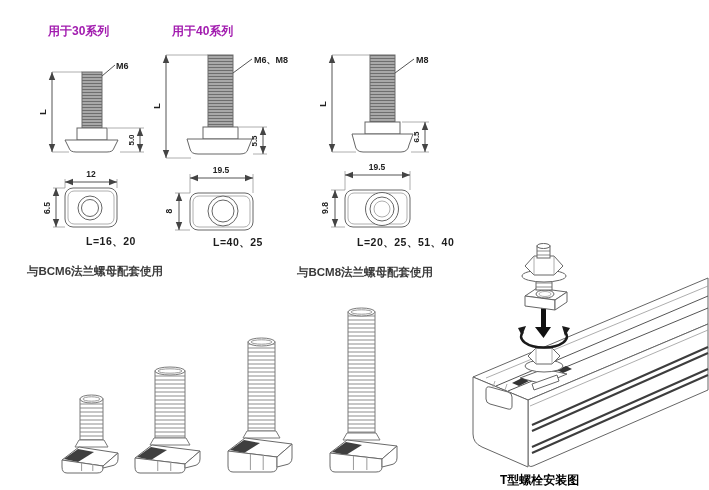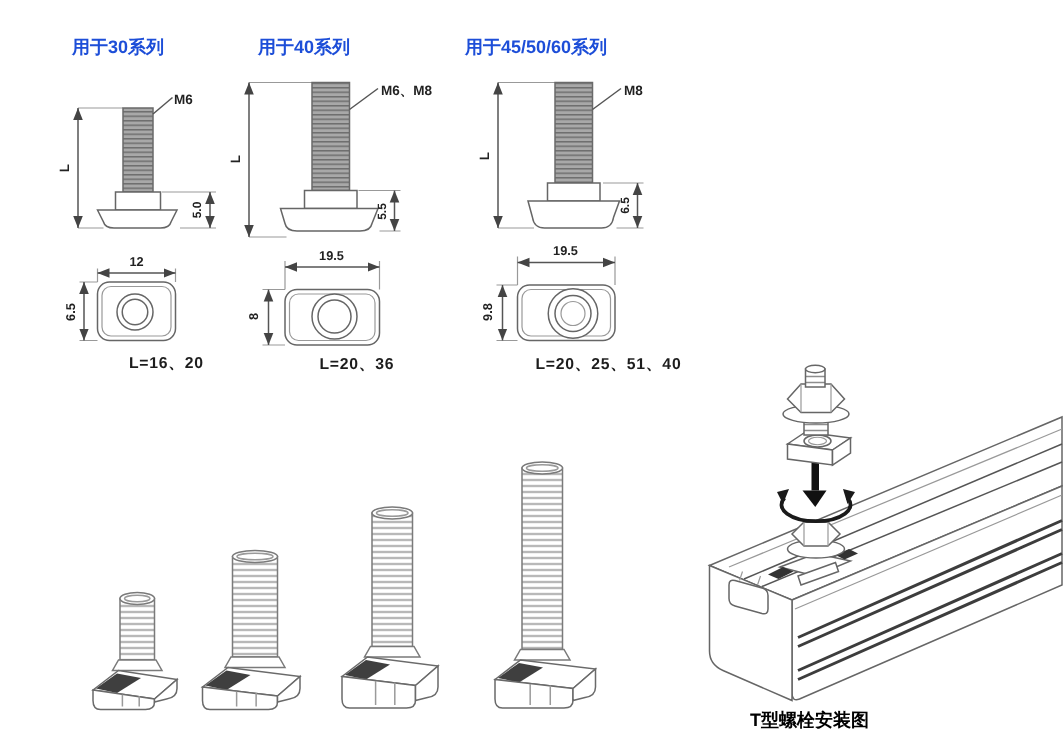--- a/index.html
+++ b/index.html
@@ -1,20 +1,20 @@
 <!DOCTYPE html>
 <html><head>
 <meta charset="utf-8">
 <style>
   html,body{margin:0;padding:0;background:#fff;}
   .canvas{position:relative;width:709px;height:490px;background:#ffffff;overflow:hidden;
           font-family:"Liberation Sans",sans-serif;}
   .canvas svg{position:absolute;overflow:visible;}
   svg text{font-family:"Liberation Sans",sans-serif;fill:#222;}
-  .fig-title{position:absolute;font-size:12px;font-weight:700;color:#1d4ed8;white-space:nowrap;}
+  .fig-title{position:absolute;font-size:12px;font-weight:700;color:#a21caf;white-space:nowrap;}
   .l-label{position:absolute;font-size:10.5px;font-weight:700;color:#1d1d1d;letter-spacing:.5px;white-space:nowrap;padding-left:24px;}
   .note{position:absolute;font-size:11.5px;font-weight:600;color:#3a3a3a;white-space:nowrap;}
   .caption{position:absolute;font-size:12px;font-weight:600;color:#000000;white-space:nowrap;}
   .dim{stroke:#555;stroke-width:1;fill:none;}
   .thin{stroke:#999;stroke-width:.8;fill:none;}
   .art{stroke:#666;stroke-width:1;fill:#fff;}
 </style>
 </head>
 <body>
 
@@ -31,21 +31,20 @@
       </pattern>
       <pattern id="thrL" width="6" height="4" patternUnits="userSpaceOnUse">
         <rect width="6" height="4" fill="#ffffff"></rect>
         <path d="M0,1 H6" stroke="#8d8d8d" stroke-width="1"></path>
       </pattern>
     </defs>
   </svg>
 
   <div class="fig-title" style="left:48px;top:23px">用于30系列</div>
   <div class="fig-title" style="left:172px;top:23px">用于40系列</div>
-  <div class="fig-title" style="left:310px;top:23px">用于45/50/60系列</div>
 
   <svg style="left:28px;top:44px" width="135" height="118" viewBox="0 0 135 118">
     <g>
       <path class="thin" d="M24,28 H54 M24,108 H41"></path>
       <line class="dim" x1="24" y1="28" x2="24" y2="108" marker-start="url(#da)" marker-end="url(#da)"></line>
       <text x="18" y="68" font-size="9" font-weight="bold" text-anchor="middle" transform="rotate(-90 18 68)">L</text>
     </g>
     <g>
       <rect x="54" y="28" width="20" height="56" fill="url(#thrD)" stroke="#6a6a6a"></rect>
     </g>
@@ -158,23 +157,25 @@
       <text x="59" y="12" font-size="8.5" font-weight="bold" text-anchor="middle">19.5</text>
     </g>
     <g>
       <path class="thin" d="M27,32 H13 M27,69 H13"></path>
       <line class="dim" x1="17" y1="32" x2="17" y2="69" marker-start="url(#da)" marker-end="url(#da)"></line>
       <text x="10" y="50" font-size="8.5" font-weight="bold" text-anchor="middle" transform="rotate(-90 10 50)">9.8</text>
     </g>
   </svg>
 
   <div class="l-label" style="left:62px;top:235px">L=16、20</div>
-  <div class="l-label" style="left:189px;top:236px">L=20、36</div>
+  <div class="l-label" style="left:189px;top:236px">L=40、25</div>
   <div class="l-label" style="left:333px;top:236px">L=20、25、51、40</div>
 
+  <div class="note" style="left:27px;top:264px">与BCM6法兰螺母配套使用</div>
+  <div class="note" style="left:297px;top:265px">与BCM8法兰螺母配套使用</div>
 
   <svg id="boltRow" style="left:48px;top:295px" width="352" height="190" viewBox="0 0 352 190">
       <g>
         <rect x="32" y="104" width="23" height="41" fill="url(#thrL)" stroke="#7a7a7a"></rect>
         <ellipse cx="43.5" cy="104" rx="11.5" ry="4" fill="#fff" stroke="#7a7a7a"></ellipse>
         <ellipse cx="43.5" cy="104" rx="8.5" ry="2.2" fill="none" stroke="#9a9a9a"></ellipse>
         <path d="M31,145 L56,145 L60,152 L27,152 Z" fill="#fff" stroke="#7a7a7a"></path>
         <path d="M14,165 L31,152 L70,158 L55,171 Z" fill="#fff" stroke="#6a6a6a"></path>
         <path d="M16,164 L30,154 L46,157 L30,167 Z" fill="#3f3f3f"></path>
         <path d="M14,165 L55,171 L55,173 Q55,178 49,178 L19,178 Q14,178 14,172 Z" fill="#fff" stroke="#6a6a6a"></path>

